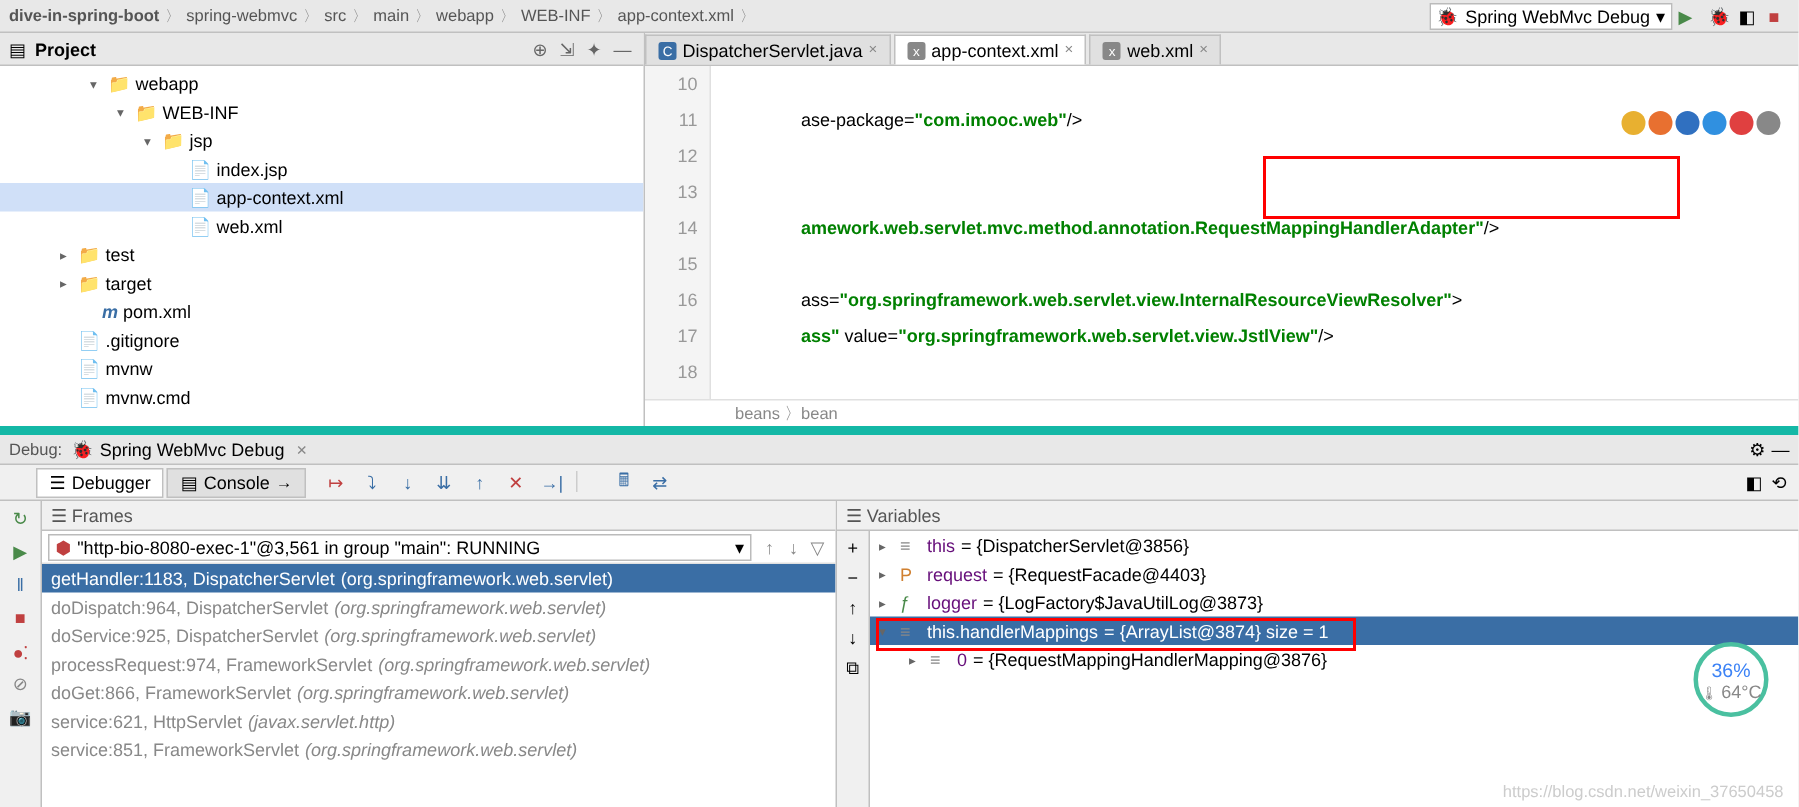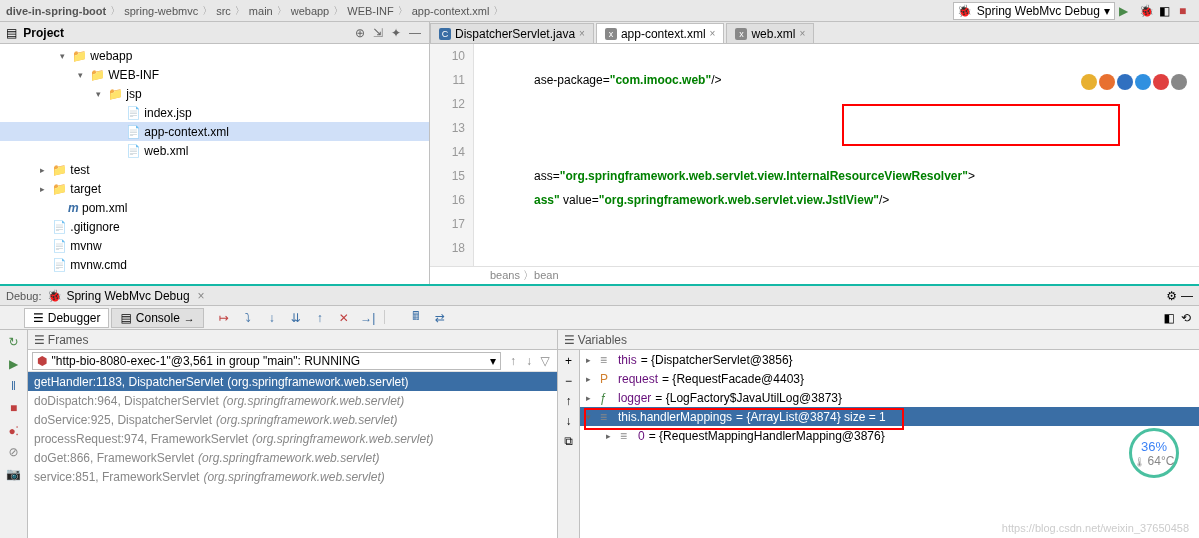--- a/index.html
+++ b/index.html
@@ -45,21 +45,21 @@
 .code-line { white-space: nowrap; }
 .code .str { color: #008000; font-weight: bold; }
 .code .punc { color: #000; }
 .code .selected-text { background: #3a6ea5; color: #fff; padding: 1px 2px; }
 .code .redbox { border: 2px solid #f00; position: absolute; }
 .editor-breadcrumb { height: 18px; border-top: 1px solid #e0e0e0; padding-left: 60px; font-size: 11px; color: #888; display: flex; align-items: center; }
 .browser-icons { position: absolute; right: 12px; top: 30px; display: flex; gap: 2px; }
 .browser-icons span { width: 16px; height: 16px; border-radius: 50%; display: inline-block; }
 
 
-.debug-panel { height: 254px; border-top: 2px solid #14b8a6; background: #f0f0f0; display: flex; flex-direction: column; }
+.debug-panel { height: 254px; border-top: 6px solid #14b8a6; background: #f0f0f0; display: flex; flex-direction: column; }
 .debug-header { height: 20px; background: #e8e8e8; border-bottom: 1px solid #c0c0c0; display: flex; align-items: center; padding: 0 6px; }
 .debug-header .label { font-size: 11px; color: #555; }
 .debug-header .title { margin-left: 6px; display: flex; align-items: center; gap: 4px; }
 .debug-header .bug-icon { color: #5a9a5a; }
 .debug-header .close { margin-left: 4px; color: #888; cursor: pointer; }
 .debug-header .right-icons { margin-left: auto; display: flex; gap: 4px; }
 .debug-toolbar { height: 24px; background: #f0f0f0; border-bottom: 1px solid #c0c0c0; display: flex; align-items: center; padding-left: 24px; gap: 2px; }
 .debug-tab { padding: 2px 8px; border: 1px solid #c0c0c0; background: #fff; font-size: 11px; display: flex; align-items: center; gap: 4px; }
 .debug-tab.inactive { background: #e0e0e0; }
 .debug-toolbar .step-icons { display: flex; gap: 8px; margin-left: 10px; }
@@ -188,20 +188,21 @@
           <div>16</div>
           <div>17</div>
           <div>18</div>
         </div>
       <div class="code" id="code">
         <div class="redbox" style="left:368px; top:60px; width:278px; height:42px;"></div>
       <div class="code-line">&nbsp;</div>
           <div class="code-line"><span class="punc">ase-package=</span><span class="str">"com.imooc.web"</span><span class="punc">/&gt;</span></div>
           <div class="code-line">&nbsp;</div>
           <div class="code-line">&nbsp;</div>
+          <div class="code-line"><span class="str">amework.web.servlet.mvc.method.annotation.RequestMappingHandlerAdapter"</span><span class="punc">/&gt;</span></div>
           <div class="code-line">&nbsp;</div>
           <div class="code-line"><span class="punc">ass=</span><span class="str">"org.springframework.web.servlet.view.InternalResourceViewResolver"</span><span class="punc">&gt;</span></div>
           <div class="code-line"><span class="str">ass"</span><span class="punc"> value=</span><span class="str">"org.springframework.web.servlet.view.JstlView"</span><span class="punc">/&gt;</span></div>
         </div>
       <div class="browser-icons">
         <span style="background:#e8b030"></span>
         <span style="background:#e87030"></span>
         <span style="background:#3070c0"></span>
         <span style="background:#3090e0"></span>
         <span style="background:#e04040"></span>
@@ -287,20 +288,24 @@
           </div>
           <div class="frame-row dim">
             <span>processRequest:974, FrameworkServlet</span>
             <span class="pkg">(org.springframework.web.servlet)</span>
           </div>
           <div class="frame-row dim">
             <span>doGet:866, FrameworkServlet</span>
             <span class="pkg">(org.springframework.web.servlet)</span>
           </div>
           <div class="frame-row dim">
+            <span>service:621, HttpServlet</span>
+            <span class="pkg">(javax.servlet.http)</span>
+          </div>
+          <div class="frame-row dim">
             <span>service:851, FrameworkServlet</span>
             <span class="pkg">(org.springframework.web.servlet)</span>
           </div>
         </div>
     </div>
     <div class="variables-panel">
       <div class="panel-header"><span>☰</span>&nbsp;<span>Variables</span></div>
       <div class="vars-sidebar">
         <span>+</span>
         <span>−</span>

